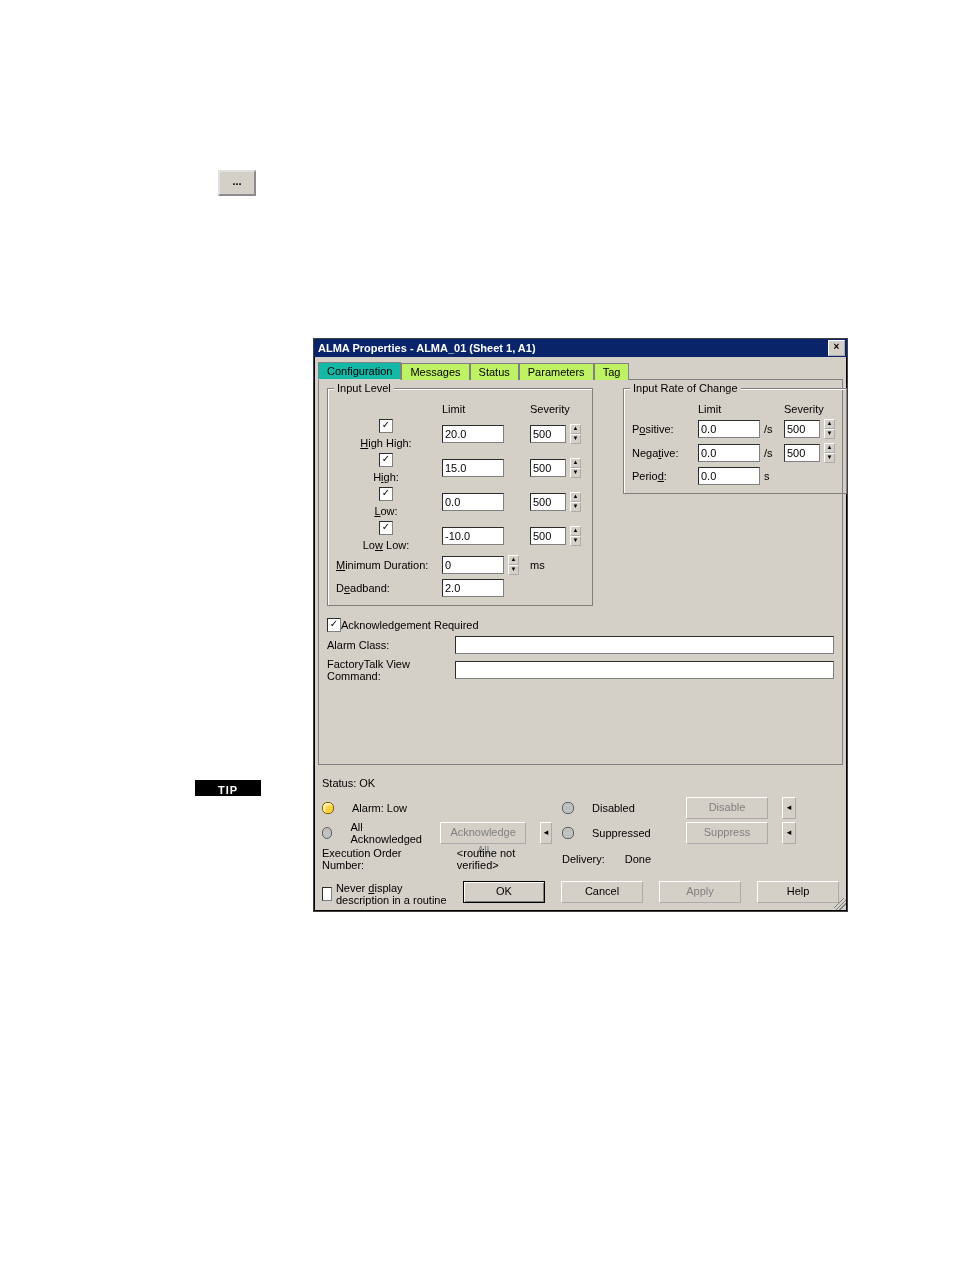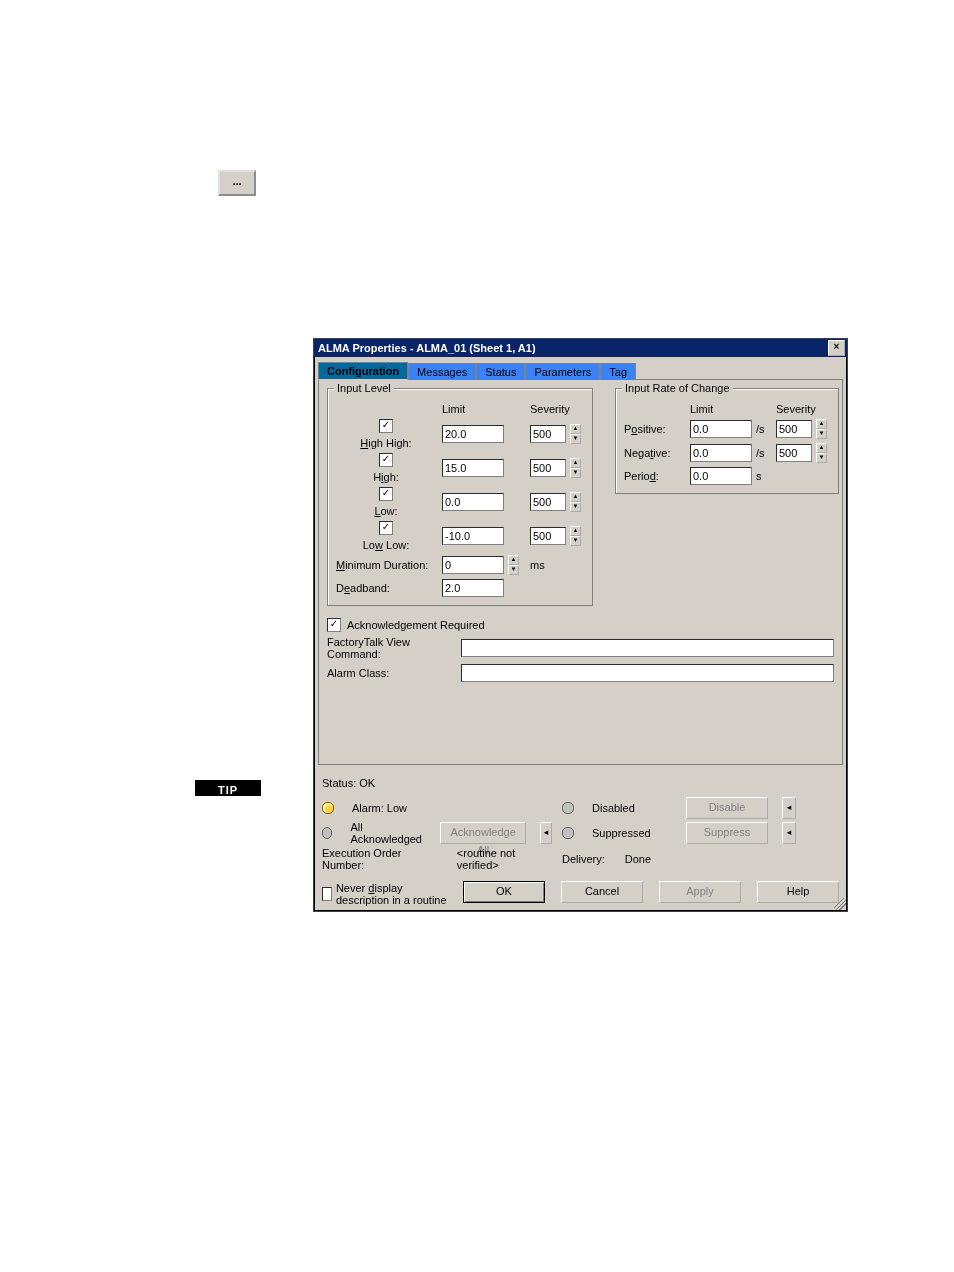--- a/index.html
+++ b/index.html
@@ -57,29 +57,29 @@
   }
 
   .tabstrip {
     display: flex; align-items: flex-end;
     padding: 4px 4px 0 4px;
   }
   .tab {
     padding: 2px 8px;
     border: 1px solid #808080;
     border-bottom: none;
-    background: #3b82f6;
+    background: #bef264;
     margin-right: 0px;
     font-size: 11px;
     position: relative; top: 1px;
   }
   .tab.active {
-    background: #0369a1;
+    background: #14b8a6;
     border-bottom: 1px solid #d4d0c8;
-    font-weight: bold;
+    font-weight: normal;
     z-index: 2;
   }
 
   .panel {
     border: 1px solid #808080;
     margin: 0 4px 4px 4px;
     padding: 8px;
     background: #d4d0c8;
   }
 
@@ -89,21 +89,21 @@
     position: relative;
     padding: 14px 8px 8px 8px;
     margin-bottom: 8px;
   }
   .groupbox > .legend {
     position: absolute; top: -7px; left: 6px;
     background: #d4d0c8; padding: 0 3px;
   }
 
   .two-col {
-    display: flex; gap: 22px;
+    display: flex; gap: 30px;
     align-items: flex-start;
   }
 
   .col-labels { display: grid; grid-template-columns: 100px 60px 16px 34px 14px; column-gap: 6px; row-gap: 4px; align-items: center; }
   .hdr { font-size: 11px; }
   .in-lbl { display: flex; align-items: center; gap: 4px; flex-direction: column; }
   .chk {
     width: 12px; height: 12px; background: #fff;
     border: 1px inset #808080; display: inline-block;
     text-align: center; line-height: 10px; font-size: 10px;
@@ -124,21 +124,21 @@
     display: inline-flex; flex-direction: column;
     width: 11px;
   }
   .spinner-btns span {
     display: block; height: 8px; border: 1px outset #fff;
     background: #d4d0c8; font-size: 6px; line-height: 6px; text-align: center;
   }
 
   .roc-grid { display: grid; grid-template-columns: 60px 60px 14px 34px 14px; column-gap: 6px; row-gap: 4px; align-items: center; }
 
-  .full-row { display: flex; align-items: center; gap: 6px; margin: 4px 0; }
+  .full-row { display: flex; align-items: center; margin: 4px 0; }
   .wide-txt {
     flex: 1;
     background: #fff; border: 1px inset #808080;
     height: 16px;
   }
 
   .status-block { padding: 4px 8px 0 8px; }
   .status-line { margin: 4px 0; }
 
   .bottom-grid {
@@ -326,25 +326,25 @@
               <div></div>
           </div>
         </div>
       </div>
 
       <div class="full-row">
         <span class="chk on"></span>
         <span>Acknowledgement Required</span>
       </div>
       <div class="full-row">
+        <span style="width:128px;">Alarm Class:</span>
+        <div class="wide-txt"></div>
+      </div>
+      <div class="full-row">
         <span style="width:128px;">FactoryTalk View Command:</span>
-        <div class="wide-txt"></div>
-      </div>
-      <div class="full-row">
-        <span style="width:128px;">Alarm Class:</span>
         <div class="wide-txt"></div>
       </div>
 
       <div style="height:70px;"></div>
     </div>
 
     <div class="status-block">
       <div class="status-line">Status:  OK</div>
     </div>
 

